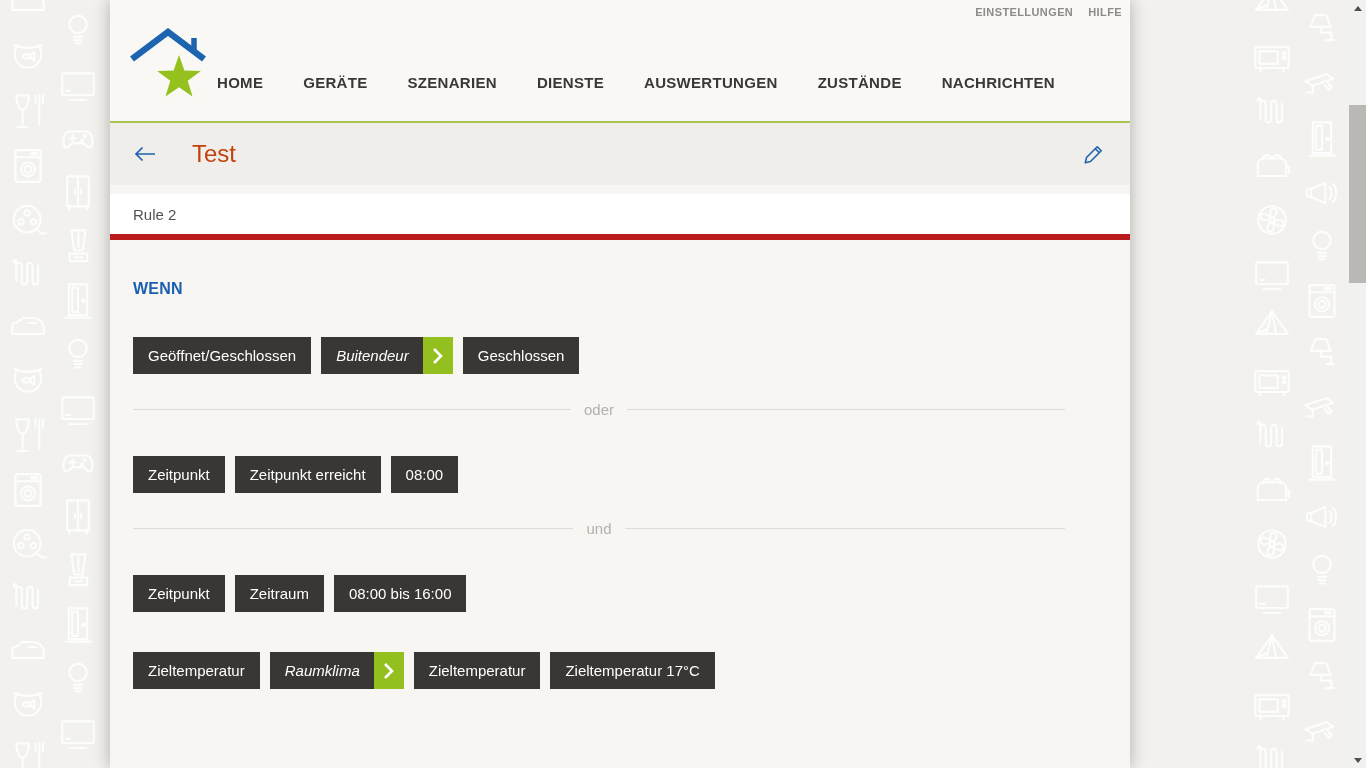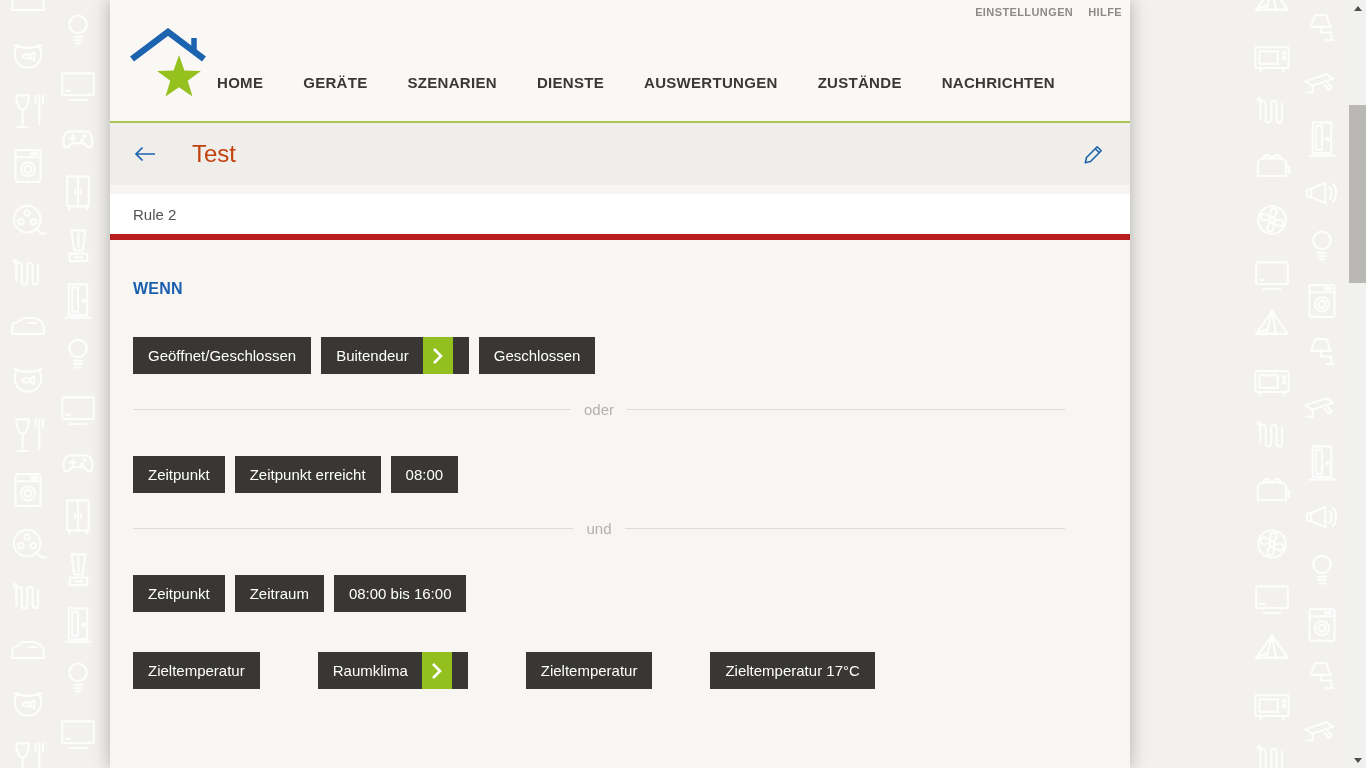--- a/index.html
+++ b/index.html
@@ -38,26 +38,26 @@
   .rule-row { margin-top: 9px; height: 46px; background: #ffffff;
             display: flex; align-items: center; padding-left: 23px;
             font-size: 15px; color: #54514d; border-bottom: 6px solid #b91c1c; }
 
   .content { padding-left: 23px; }
   .section-label { margin-top: 40px; height: 18px; line-height: 18px;
             font-size: 16px; font-weight: 700; color: #1b5fae; letter-spacing: 0.2px; }
   .btn-row { display: flex; }
   .btn-row.first { margin-top: 39px; }
   .btn-row.after-divider { margin-top: 38px; }
-  .btn-row.dann-row { margin-top: 40px; gap: 48px; }
+  .btn-row.dann-row { margin-top: 40px; }
 
   .chip { height: 37px; background: #393733; color: #fff; font-size: 15px;
           display: flex; align-items: center; padding: 0 15px; margin-right: 10px;
           cursor: pointer; white-space: nowrap; }
-  .chip.with-arrow { padding-right: 16px; }
+  .chip.with-arrow { padding-right: 0; font-style: italic; }
   .arrow-box { height: 37px; width: 30px; margin-left: 14px; background: #93c01f;
           display: flex; align-items: center; justify-content: center; }
 
   .divider { display: flex; align-items: center; height: 18px;
           margin: 26px 65px 0 0; }
   .divider .line { flex: 1; height: 1px; background: #dedcd8; }
   .divider .txt { padding: 0 13px; font-size: 15px; color: #b3b1ad; }
 
   
   .scrollbar { position: absolute; right: 0; top: 0; width: 17px; height: 768px;

